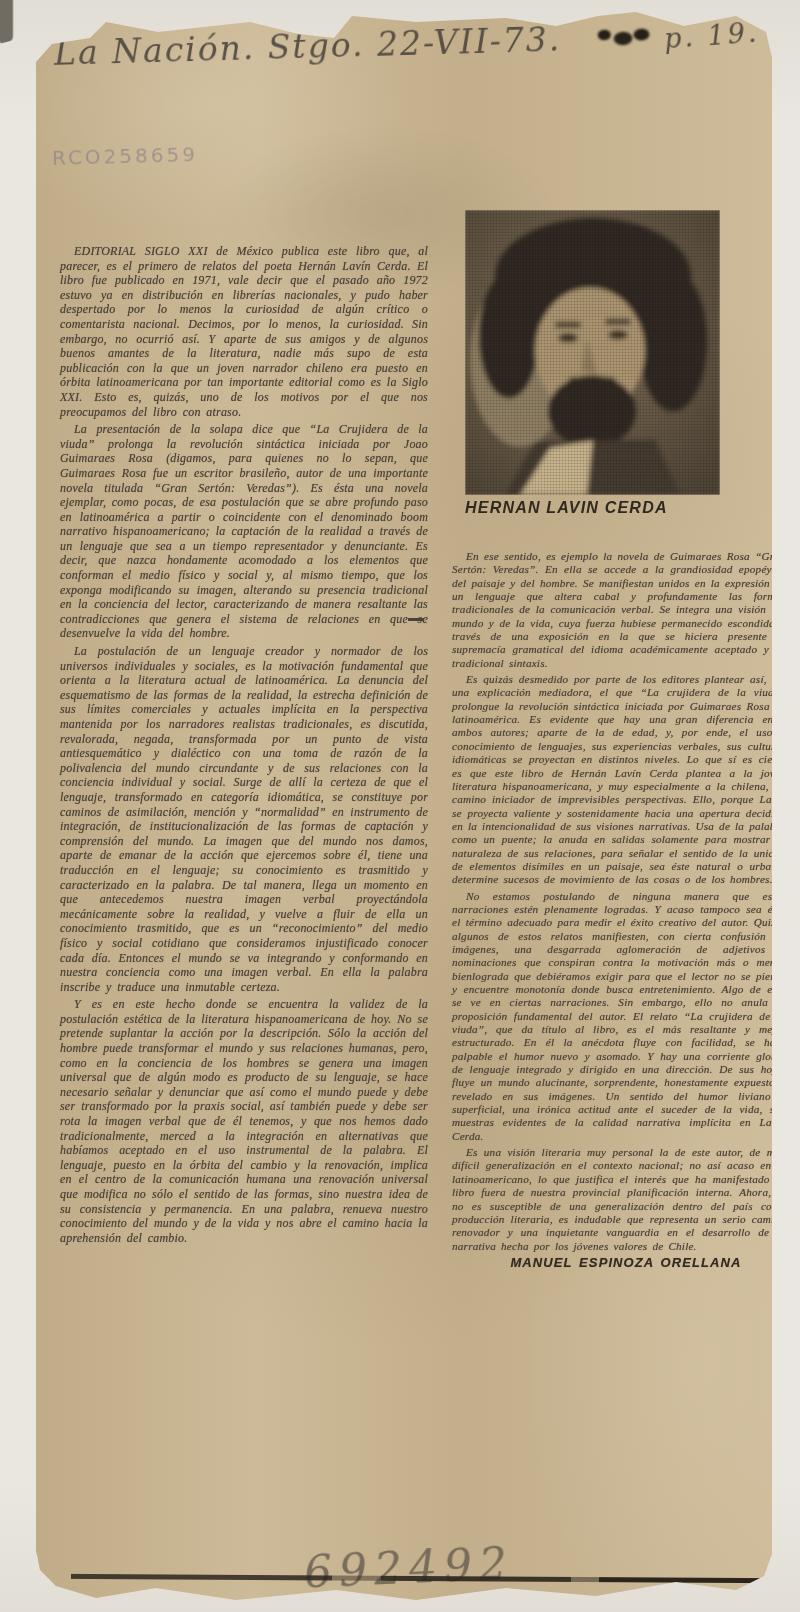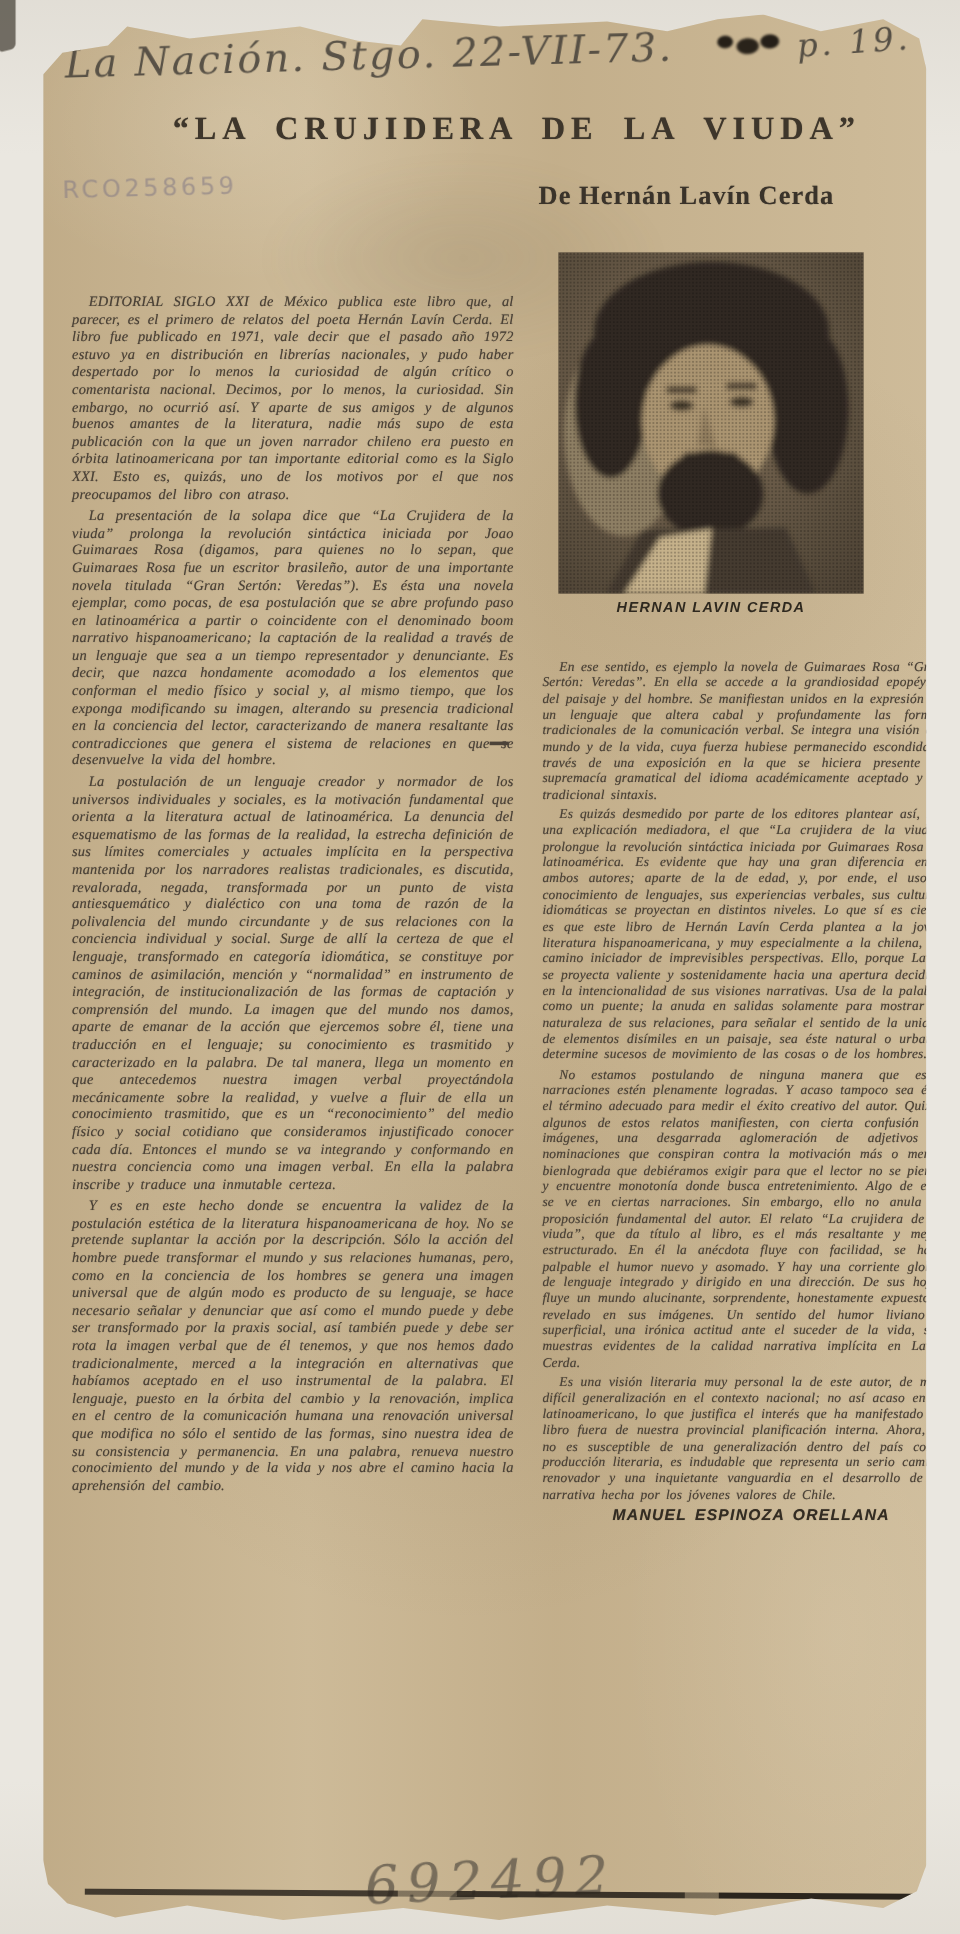--- a/index.html
+++ b/index.html
@@ -78,23 +78,23 @@
     position:absolute;left:429px;top:200px;width:255px;height:285px;
     overflow:hidden;filter:contrast(.95) brightness(1.01) sepia(.12);
   }
   .photo svg{display:block;width:100%;height:100%;filter:blur(1.1px);}
   .halftone{
     position:absolute;inset:0;
     background-image:radial-gradient(rgba(38,30,22,.28) .7px, transparent 1.2px);
     background-size:3px 3px;mix-blend-mode:multiply;
   }
   .photo-caption{
-    position:absolute;left:429px;top:489px;width:255px;text-align:center;
+    position:absolute;left:429px;top:489px;width:255px;text-align:left;
     font-family:"Liberation Sans", sans-serif;font-style:italic;font-weight:bold;
-    font-size:12px;letter-spacing:1.2px;color:#2f291f;filter:blur(.25px);
+    font-size:16px;letter-spacing:1.2px;color:#2f291f;filter:blur(.25px);
   }
   .col{
     position:absolute;color:#4b4237;text-align:justify;
     filter:blur(.34px);text-shadow:0 0 .7px rgba(75,66,55,.65);
     font-style:italic;
   }
   .col p{margin:0 0 3px 0;text-indent:14px;}
   .col-left{left:24px;top:194px;width:368px;font-size:12px;line-height:14.6px;word-spacing:2.5px;letter-spacing:.2px;margin-top:40px;}
   .col-right{left:396px;top:540px;width:334px;font-size:11.2px;line-height:13.35px;word-spacing:2px;letter-spacing:.2px;margin-left:20px;}
   .margin-mark{
@@ -126,23 +126,21 @@
 <div class="corner-mark"></div>
 
 <div class="clipping">
 
   <div class="bleed-ghost"></div>
 
   <div class="handwriting top-note">La Nación. Stgo. 22-VII-73.</div>
   <div class="ink-smudge"></div>
   <div class="handwriting page-note">p. 19.</div>
 
-  <div class="headline">“LA CRUJIDERA DE LA VIUDA”</div>
   <div class="catalog-stamp">RCO258659</div>
-  <div class="byline">De Hernán Lavín Cerda</div>
 
   <div class="photo">
     <svg viewBox="0 0 255 283" preserveAspectRatio="none">
       <defs>
         <radialGradient id="bgv" cx="45%" cy="42%" r="75%">
           <stop offset="0%" stop-color="#7d6c53"></stop>
           <stop offset="100%" stop-color="#493d2f"></stop>
         </radialGradient>
         <filter id="soft">
             <feGaussianBlur stdDeviation="2.2"></feGaussianBlur>

